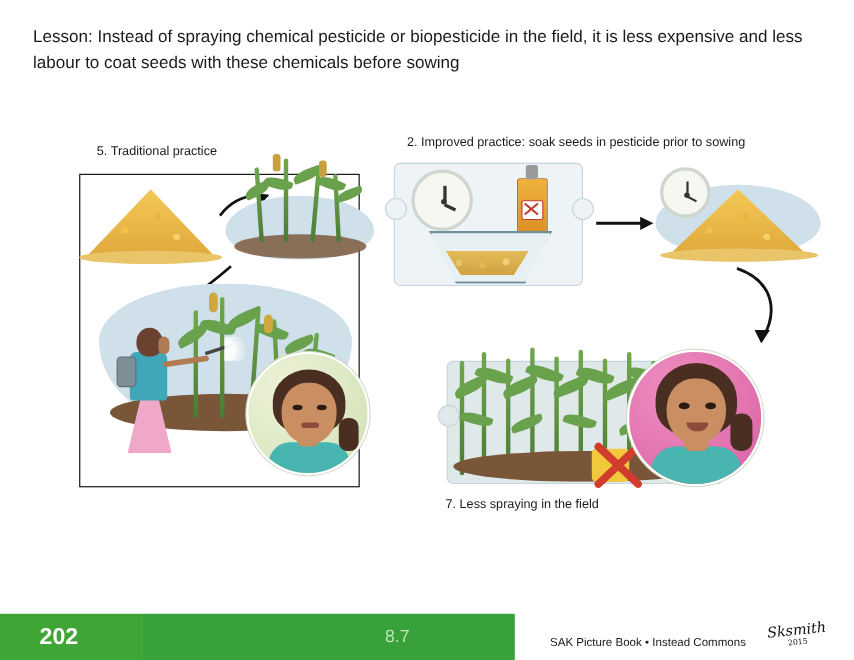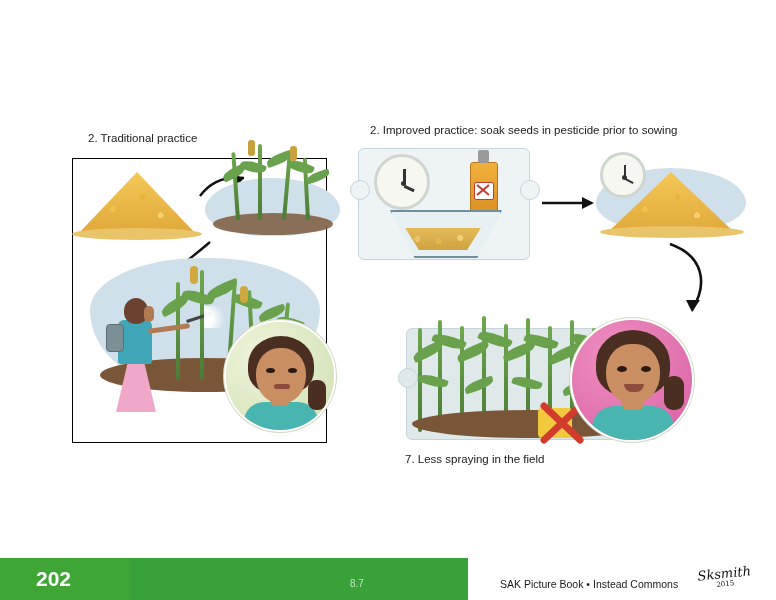--- a/index.html
+++ b/index.html
@@ -186,21 +186,21 @@
     bottom: 9px;
     color: #ffffff;
     font-size: 21px;
     font-weight: bold;
   }
   .section-number {
     position: absolute;
     left: 350px;
     bottom: 11px;
     color: #bfe6bd;
-    font-size: 10px;
+    font-size: 16px;
   }
   .credits {
     position: absolute;
     left: 500px;
     bottom: 8px;
     font-size: 10.5px;
     line-height: 15px;
     color: #1a1a1a;
   }
   .signature {
@@ -215,24 +215,25 @@
     text-align: center;
     line-height: 11px;
   }
   .signature small { font-size: 7px; font-style: normal; display:block; }
 </style>
 </head>
 <body>
 
 <div class="page">
 
+  <div class="lesson-title">Lesson: Instead of spraying chemical pesticide or biopesticide in the field, it is less expensive and less labour to coat seeds with these chemicals before sowing</div>
 
   <div class="illustration">
 
-    <div class="caption cap1">2. Traditional practice</div>
+    <div class="caption cap1">5. Traditional practice</div>
     <div class="caption cap2">2. Improved practice: soak seeds in pesticide prior to sowing</div>
     <div class="caption cap3">7. Less spraying in the field</div>
 
     <div class="frame1"></div>
 
     <div>
       <div class="seed-pile" style="left:78px; top:62px; width:118px; height:62px;"></div>
       <div style="position:absolute; left:72px; top:118px; width:130px; height:12px; background:#e9c469; border-radius:50%;"></div>
     </div>
 

